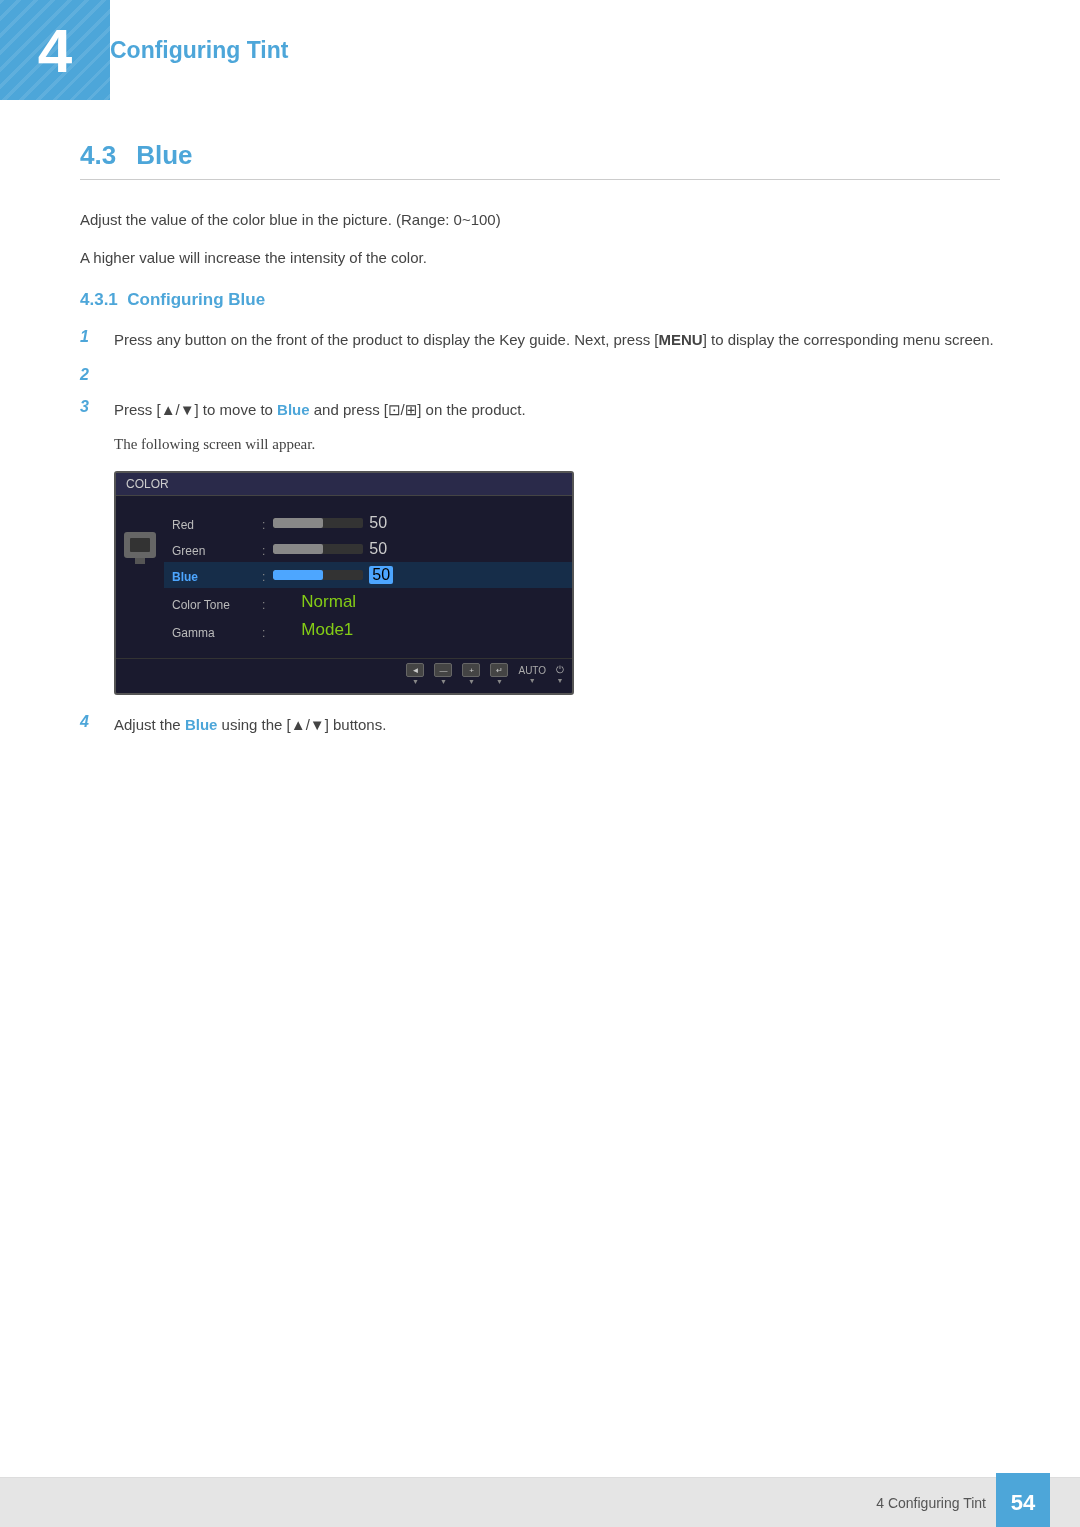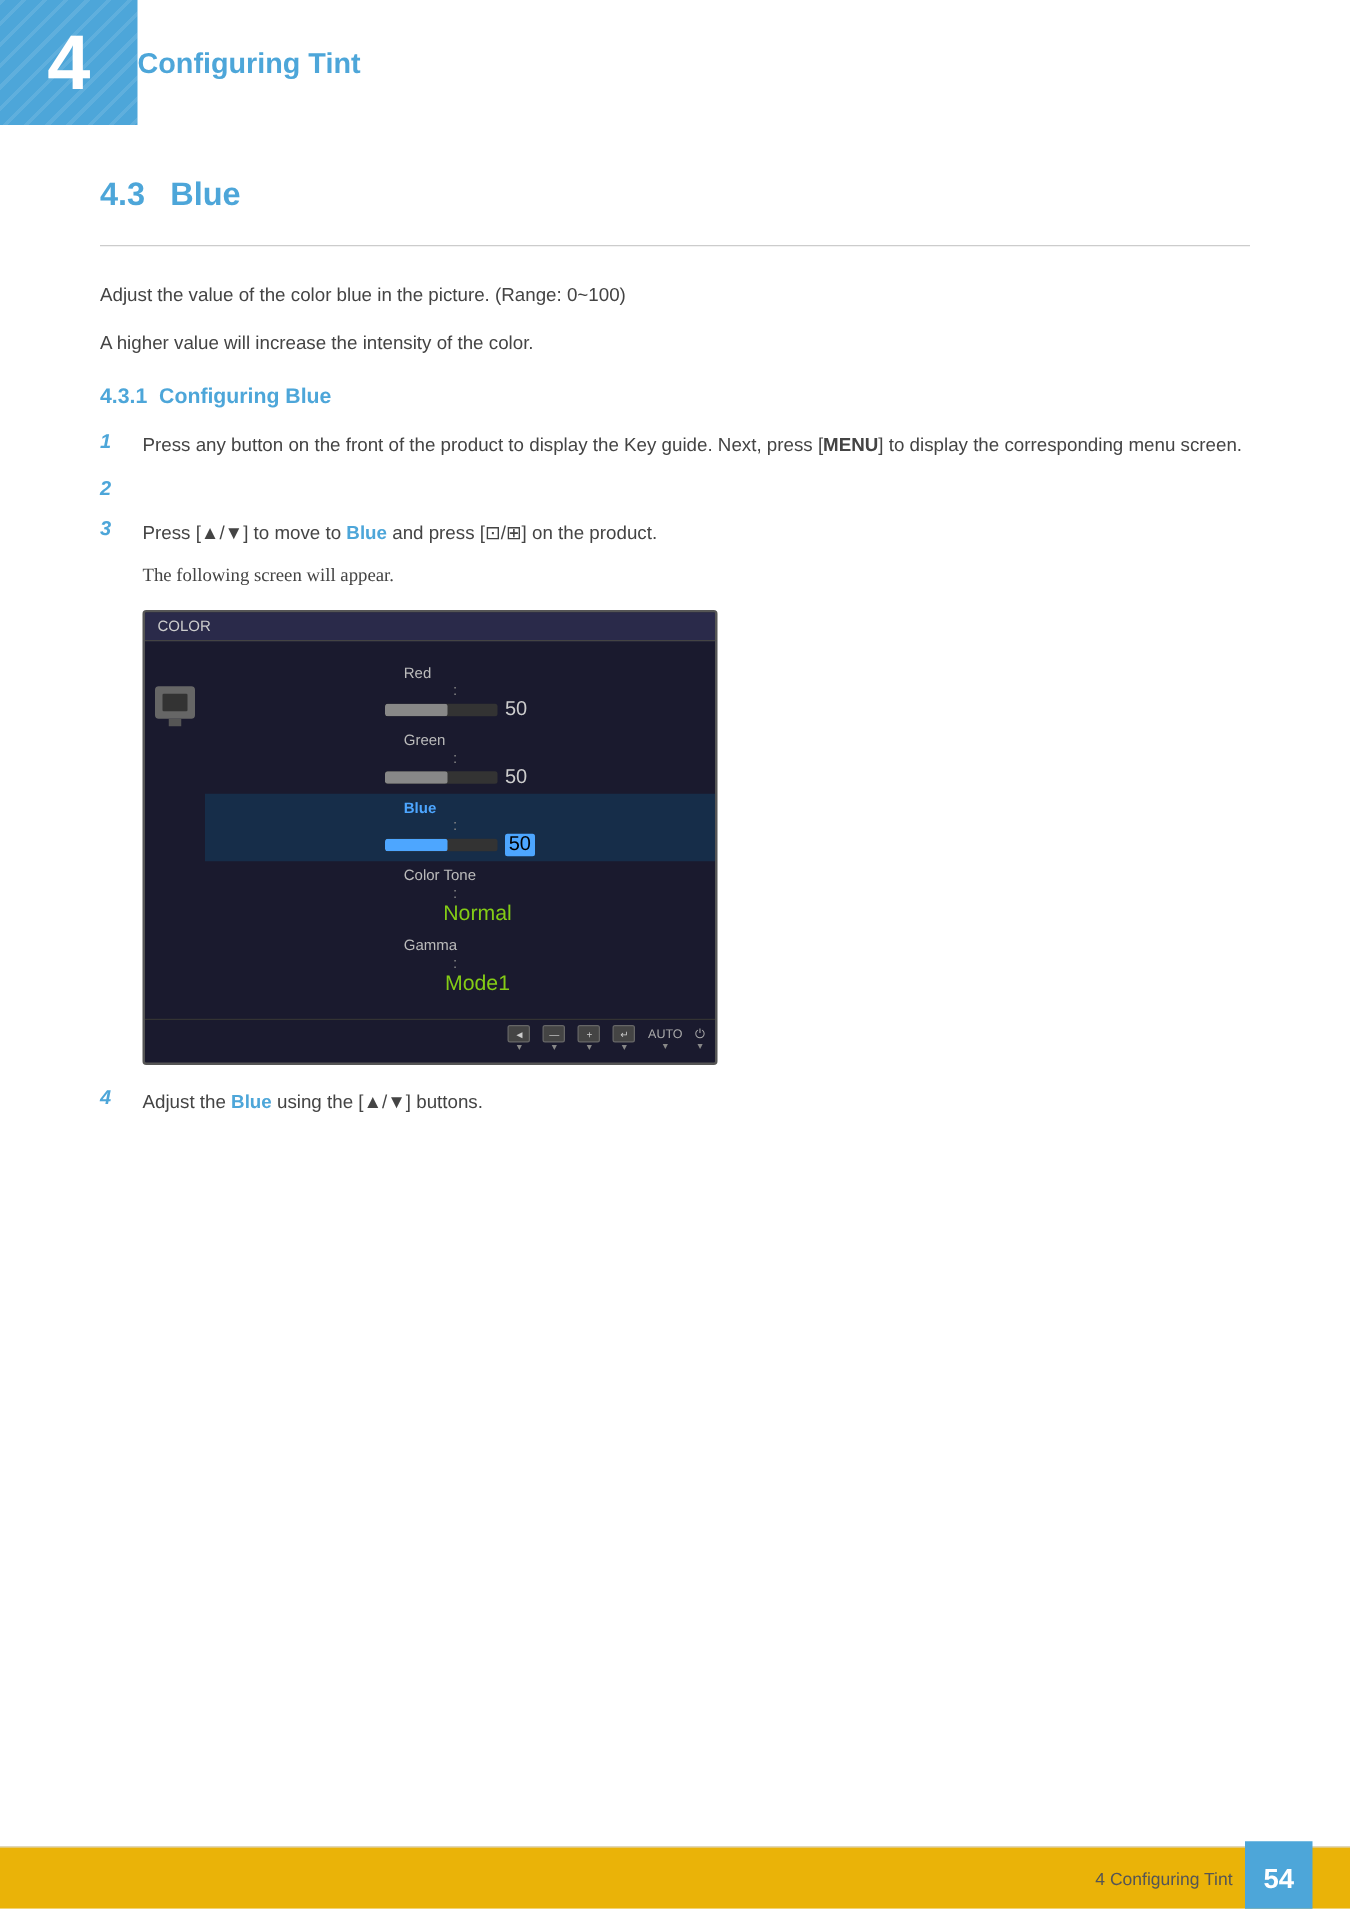--- a/index.html
+++ b/index.html
@@ -63,21 +63,21 @@
       padding: 40px 80px 80px 80px;
     }
 
     
     .section-heading {
       display: flex;
       align-items: baseline;
       gap: 20px;
       margin-bottom: 28px;
       border-bottom: 1px solid #ccc;
-      padding-bottom: 25px;
+      padding-bottom: 8px;
     }
     .section-num {
       font-size: 26px;
       font-weight: bold;
       color: #4da6d9;
     }
     .section-title {
       font-size: 26px;
       font-weight: bold;
       color: #4da6d9;
@@ -172,25 +172,24 @@
       align-items: flex-start;
       justify-content: center;
       padding-top: 28px;
     }
     .screen-menu {
       flex: 1;
       padding: 6px 0;
     }
     .screen-menu-row {
       display: flex;
-      align-items: center;
+      align-items: flex-end;
       padding: 4px 8px;
       font-size: 12px;
       color: #ccc;
-      flex-direction: column;
     }
     .screen-menu-row.active {
       background: #00aaff22;
     }
     .screen-menu-row .menu-label {
       width: 90px;
       color: #bbb;
     }
     .screen-menu-row .menu-label.blue {
       color: #4da6ff;
@@ -274,21 +273,21 @@
       color: #888;
     }
 
     
     .footer {
       position: absolute;
       bottom: 0;
       left: 0;
       right: 0;
       height: 50px;
-      background: #eab308;
+      background: #e5e5e5;
       border-top: 1px solid #ddd;
       display: flex;
       align-items: center;
       justify-content: flex-end;
       padding: 0 30px;
       gap: 0;
     }
     .footer-text {
       font-size: 14px;
       color: #555;

